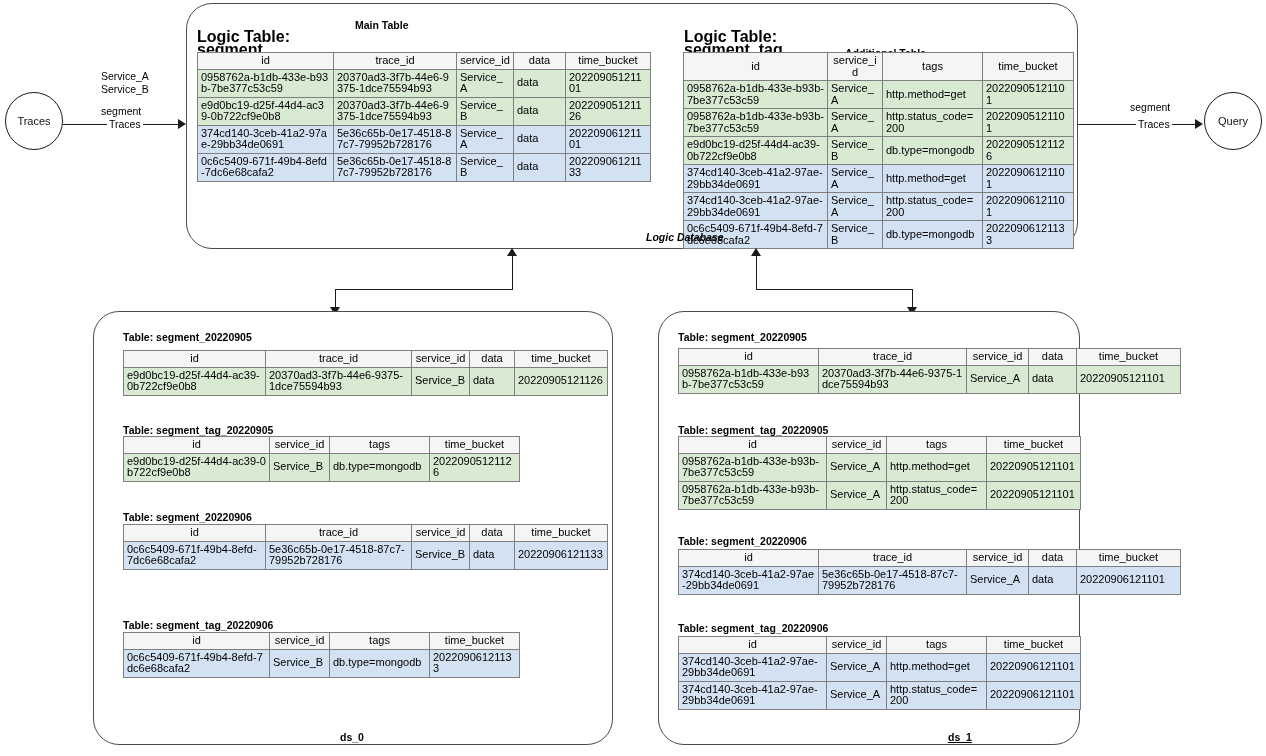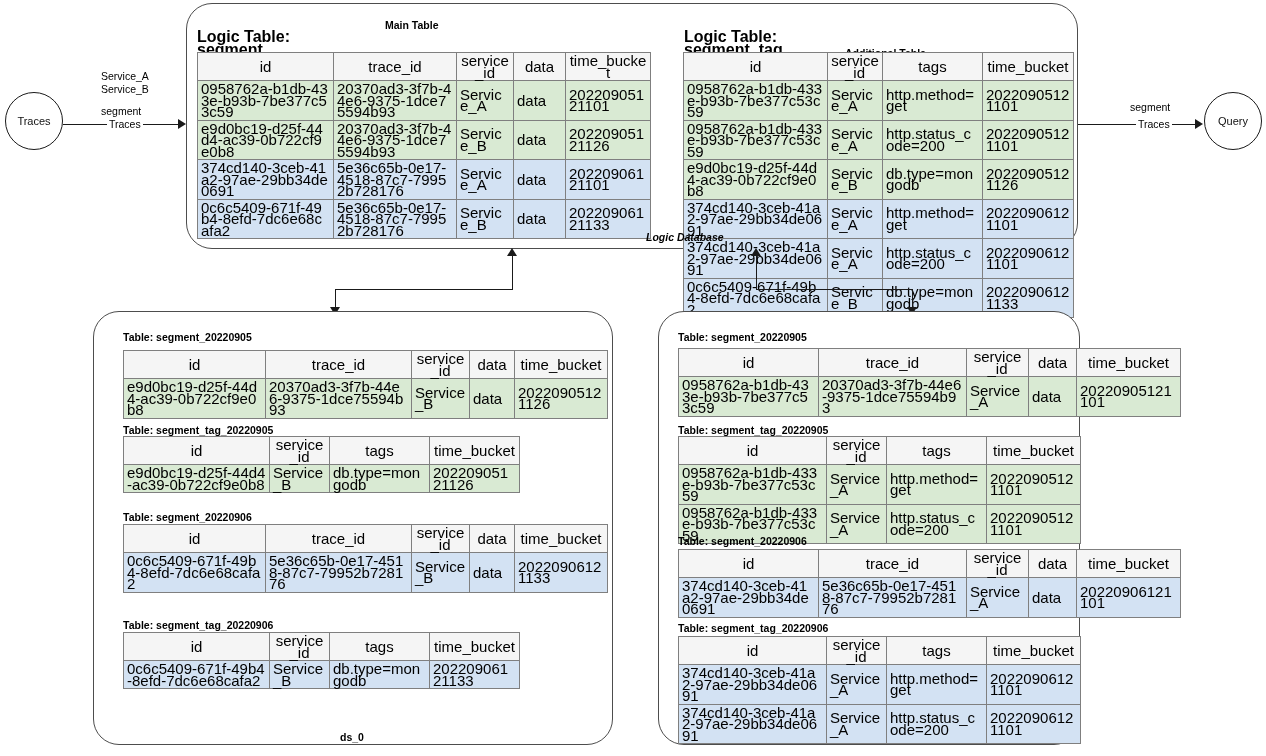--- a/index.html
+++ b/index.html
@@ -19,21 +19,21 @@
     background:#fff;display:flex;align-items:center;justify-content:center;
     font-size:11px;color:#111;box-sizing:border-box;
   }
   
   .ttl{position:absolute;font-size:10.5px;font-weight:bold;white-space:nowrap;}
   .lbl{position:absolute;font-size:10.5px;white-space:nowrap;}
   .logic-label{position:absolute;font-size:16px;font-weight:bold;white-space:pre-line;line-height:13px;}
   
   table.grid{
     position:absolute;border-collapse:collapse;table-layout:fixed;
-    font-size:15px;background:#fff;
+    font-size:11px;background:#fff;
   }
   table.grid th,table.grid td{
     border:1px solid #7f7f7f;padding:2px 3px;vertical-align:middle;
     line-height:11.5px;word-break:break-all;box-sizing:border-box;
   }
   table.grid th{background:#f5f5f5;text-align:center;font-weight:normal;}
   table.grid td{text-align:left;}
   td.c-green{background:#d9ead3;}
   td.c-blue{background:#d3e2f3;}
   
@@ -62,21 +62,21 @@
 <div class="circle" style="left:1204px;top:92px;width:58px;height:58px;">
   <span>Query</span>
 </div>
 <div class="lbl" style="left:1130px;top:101px;">segment</div>
 <div class="lbl" style="left:1136px;top:118px;background:#fff;padding:0 2px;z-index:3;">Traces</div>
 <div class="hline" style="left:1078px;top:124px;width:120px;"></div>
 <div class="arr arr-r" style="left:1195px;top:119px;"></div>
 
 <div class="roundbox" style="left:186px;top:3px;width:892px;height:246px;"></div>
 
-<div class="ttl" style="left:385px;top:19px;">Main Table</div>
+<div class="ttl" style="left:355px;top:19px;">Main Table</div>
 <div class="ttl" style="left:845px;top:19px;margin-top:28px;">Additional  Table</div>
 
 <div class="logic-label" style="left:197px;top:30px;">Logic Table:
 segment</div>
 <div class="logic-label" style="left:684px;top:30px;">Logic Table:
 segment_tag</div>
 
 <table class="grid" style="left:197px;top:52px;width:453px;">
   <colgroup>
       <col style="width:136px">

